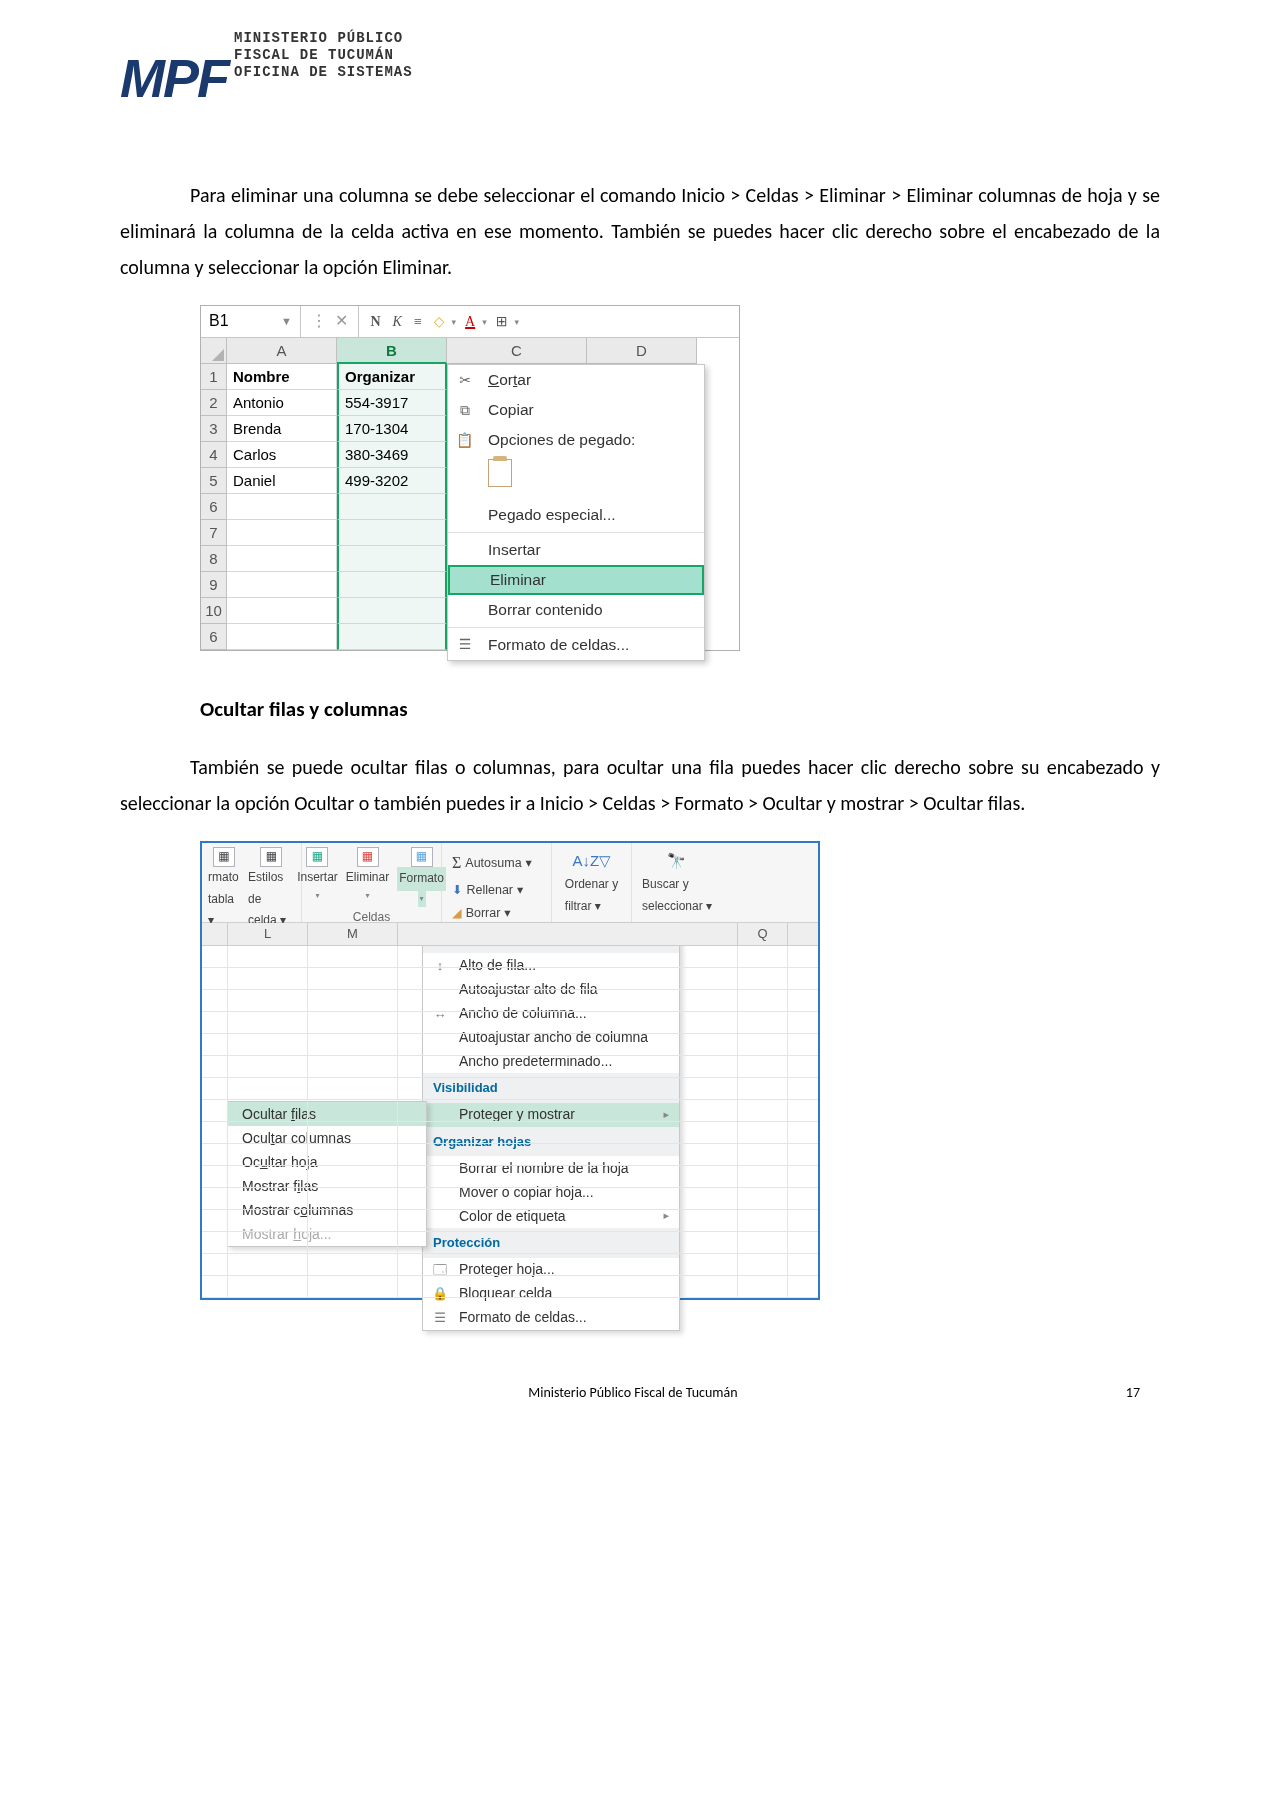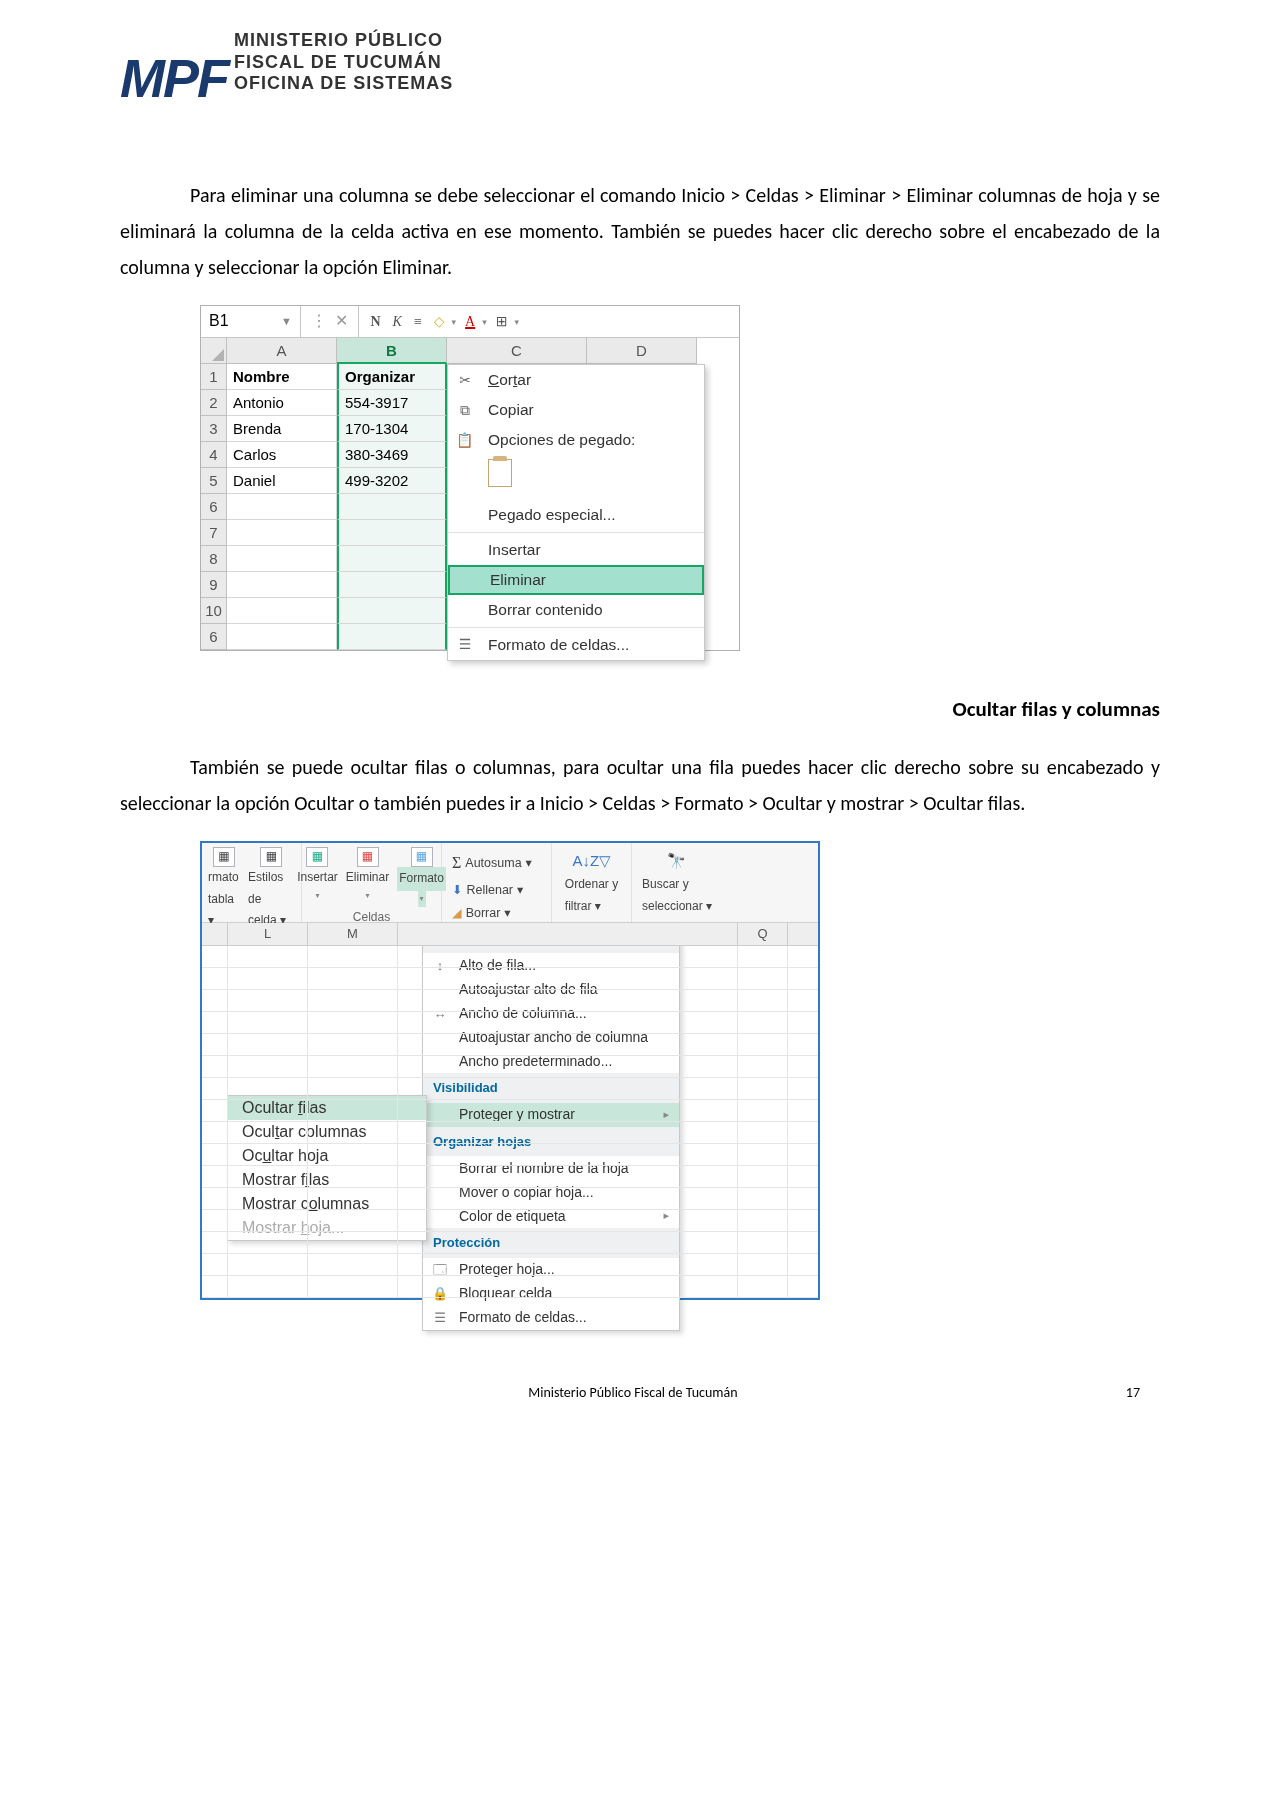--- a/index.html
+++ b/index.html
@@ -21,30 +21,30 @@
   }
   .mpf {
     font-weight: 900;
     font-size: 54px;
     letter-spacing: -2px;
     color: #1a3a6e;
     font-style: italic;
     font-family: Arial, sans-serif;
   }
   .mpf-sub {
-    font-family: Liberation Sans, sans-serif;
+    font-family: Liberation Mono, monospace;
     font-weight: 700;
-    font-size: 18px;
+    font-size: 14px;
     line-height: 1.2;
     letter-spacing: 1px;
     color: #333;
   }
   .para { margin-bottom: 20px; text-align: justify; }
   .para.indent { text-indent: 70px; }
-  .section-title { font-weight: 700; margin: 40px 0 20px 80px; font-size: 21px; text-align: right;}
+  .section-title { font-weight: 700; margin: 40px 0 20px 80px; font-size: 21px;}
   .footer {
     display: flex;
     justify-content: space-between;
     margin-top: 80px;
     padding: 0 20px;
     font-size: 14px;
   }
 
   
   .excel1 {
@@ -161,24 +161,24 @@
     box-shadow:3px 3px 5px rgba(0,0,0,.15);
     font-size:14px;color:#333;
   }
   .fmt-hdr{background:#eef0f2;padding:3px 10px;font-weight:600;font-size:13px;color:#0369a1;}
   .fmt-item{display:flex;align-items:center;gap:10px;padding:3px 10px 3px 8px;height:24px;}
   .fmt-item.hl{background:#c8e6d9;}
   .fmt-item .fi-ic{width:18px;text-align:center;color:#777;font-size:13px;}
   .fmt-item .arw{margin-left:auto;color:#888;font-size:11px;}
 
   .submenu{
-    position:absolute;left:25px;top:252px;width:200px;
+    position:absolute;left:25px;top:258px;width:200px;
     background:#fff;border:1px solid #c8c8c8;
     box-shadow:3px 3px 5px rgba(0,0,0,.15);
-    font-size:16px;color:#333;
+    font-size:14px;color:#333;
   }
   .submenu .sitem{padding:4px 14px;height:24px;line-height:16px;}
   .submenu .sitem.hl{background:#c8e6d9;}
   .submenu .sitem.dis{color:#aaa;}
   .u{text-decoration:underline;}
 </style>
 </head>
 <body>
 
 <div class="header-logo">

